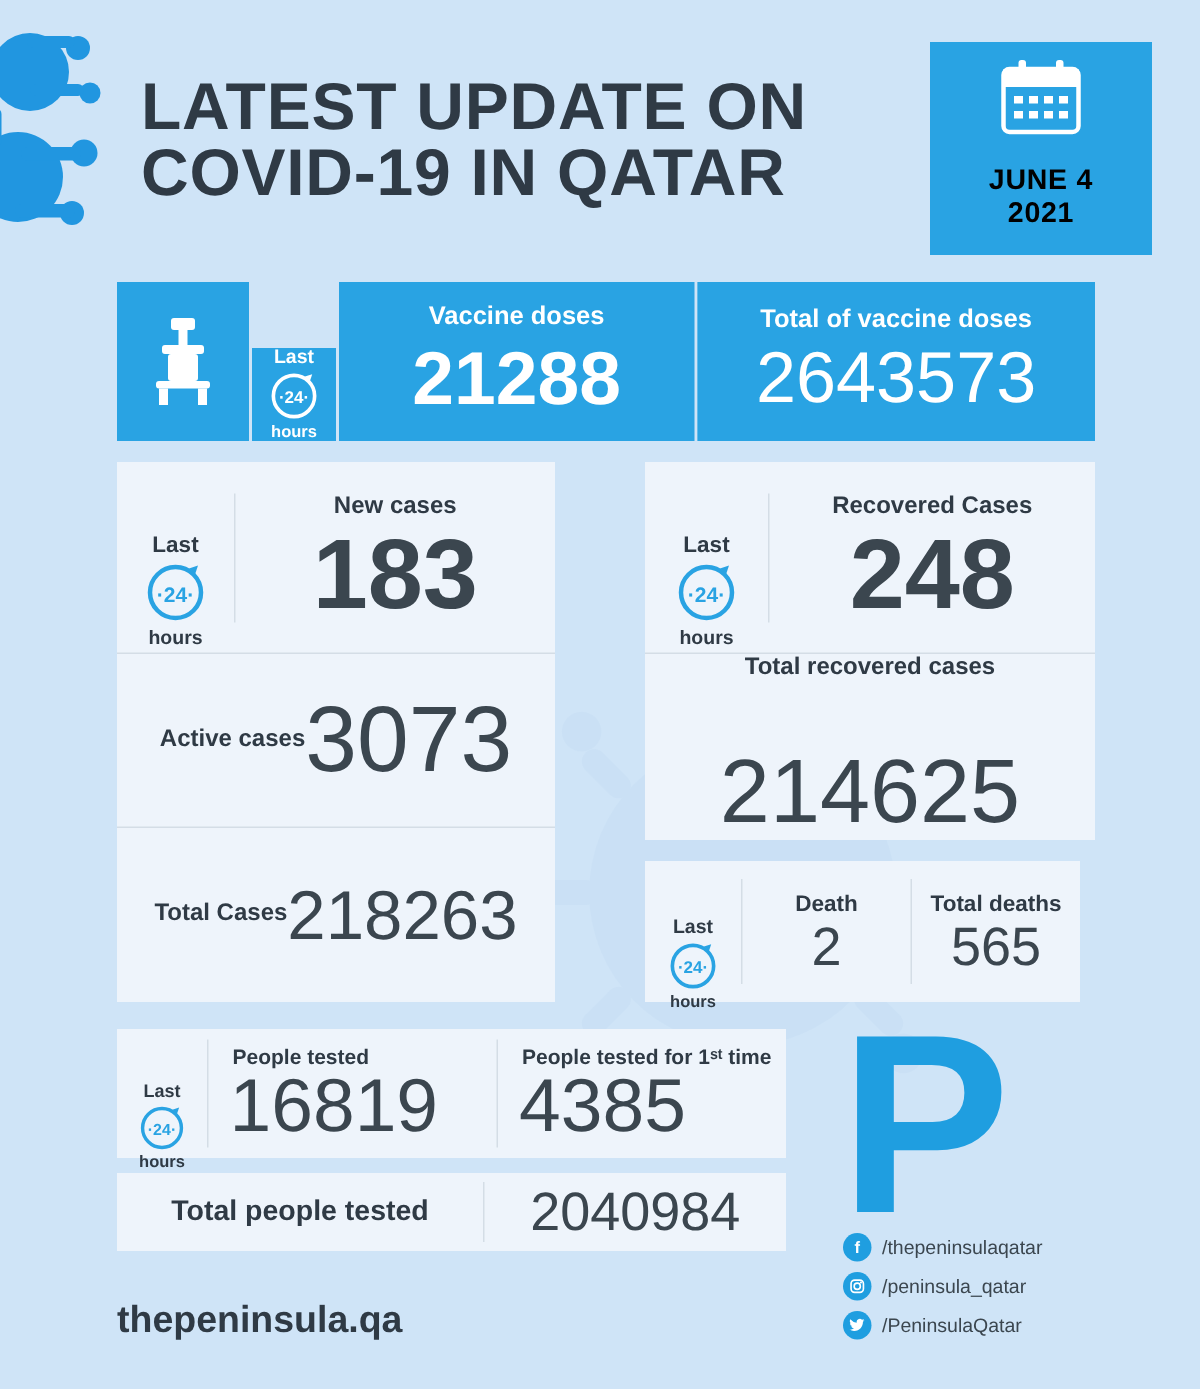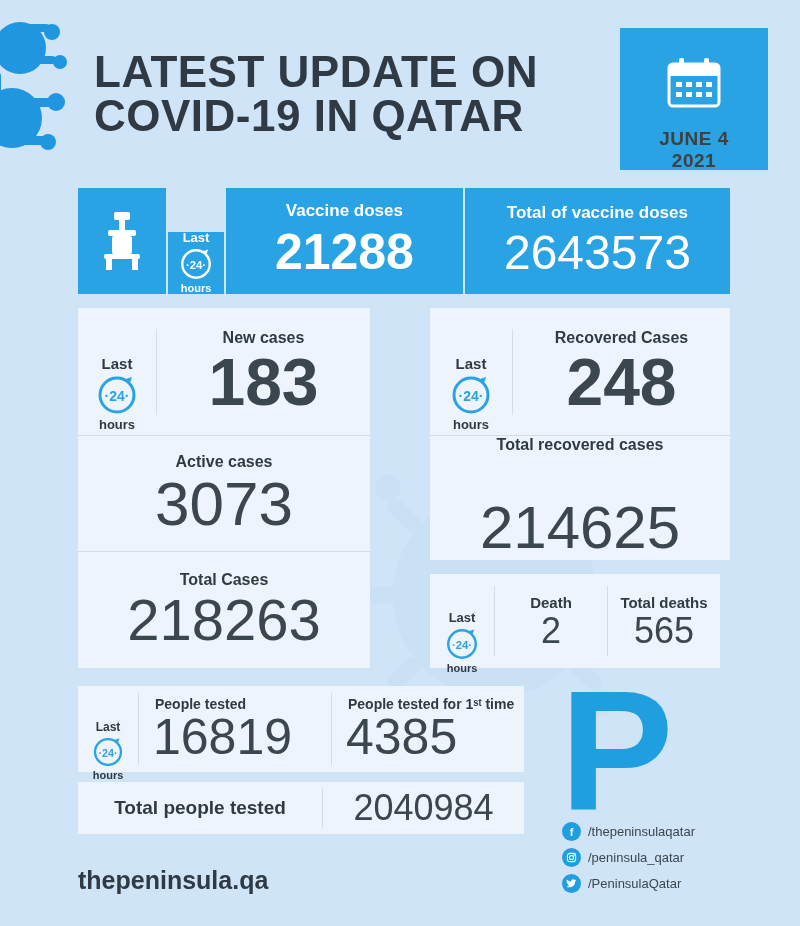--- a/index.html
+++ b/index.html
@@ -52,22 +52,22 @@
   }
   .date-box {
     position: absolute;
     right: 0; top: 0;
     width: 148px; height: 142px;
     background: #29a3e3;
     display: flex;
     flex-direction: column;
     align-items: center;
     justify-content: flex-start;
-    padding-top: 30px;
-    color: #404040;
+    padding-top: 12px;
+    color: #000000;
   }
   .cal-icon { width: 54px; height: 50px; }
   .cal-icon svg { width: 100%; height: 100%; }
   .date-line1 {
     margin-top: 20px;
     font-size: 19px;
     font-weight: bold;
     letter-spacing: 0.5px;
   }
   .date-line2 {
@@ -151,28 +151,28 @@
     flex: 1; display: flex; flex-direction: column;
     align-items: center; justify-content: center;
     border-left: 1px solid #d4dde6;
     height: 86px;
   }
   .lc-new .right .label { margin-bottom: 2px; }
   .lc-new .right .num { font-size: 66px; }
 
   .lc-sec {
     height: 116px;
-    display: flex; flex-direction: column;
+    display: flex; 
     align-items: center; justify-content: center;
     border-bottom: 1px solid #d4dde6;
   }
   .lc-sec .label { margin-bottom: 2px; }
   .lc-sec .num { font-size: 62px; }
   .lc-last { border-bottom: none; }
-  .lc-last .num { font-size: 58px; }
+  .lc-last .num { font-size: 46px; }
 
   
   .right-col {
     position: absolute;
     left: 430px; top: 308px;
     width: 300px; height: 252px;
     background: #eef4fb;
   }
   .rc-new {
     height: 128px;

